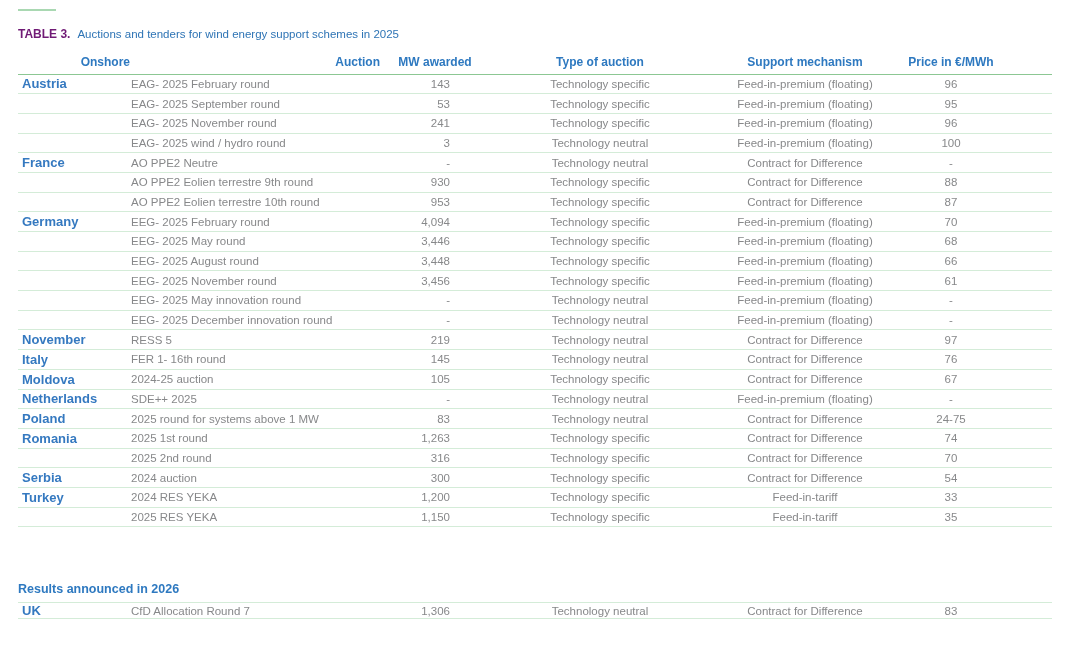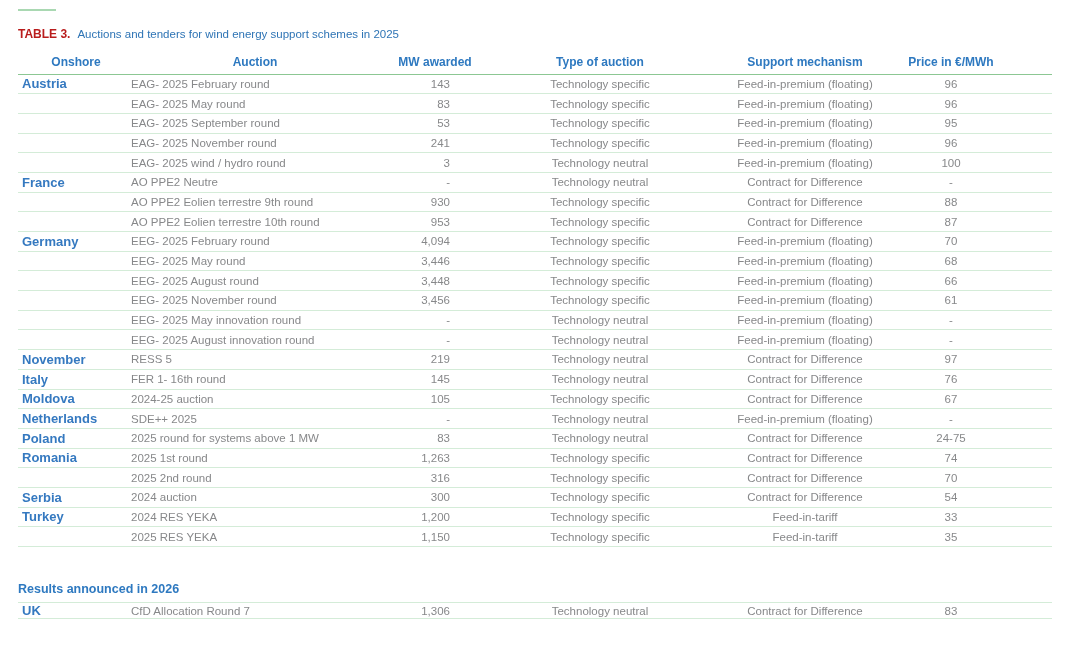--- a/index.html
+++ b/index.html
@@ -3,32 +3,32 @@
 <meta charset="utf-8">
 <style>
   * { margin:0; padding:0; box-sizing:border-box; }
   html,body { background:#ffffff; }
   body { font-family:"Liberation Sans", sans-serif; }
   .page { position:relative; width:1080px; height:655px; background:#ffffff; overflow:hidden; }
 
   .top-dash { position:absolute; left:18px; top:9px; width:38px; height:2px; background:#a9d8b2; }
 
   .caption { position:absolute; left:18px; top:24px; white-space:nowrap; }
-  .caption-label { color:#b91c1c; font-weight:bold; font-size:12px; }
+  .caption-label { color:#701a75; font-weight:bold; font-size:12px; }
   .caption-title { color:#2e74b5; font-size:11.5px; margin-left:7px; }
 
   table.data-table { position:absolute; left:18px; width:1034px; border-collapse:collapse; table-layout:fixed; }
   table.main { top:50px; }
 
   col.c1 { width:112px; } col.c2 { width:250px; } col.c3 { width:110px; }
   col.c4 { width:220px; } col.c5 { width:190px; } col.c6 { width:152px; }
 
   thead th { font-size:12px; font-weight:bold; color:#2e79c0; height:24px;
              vertical-align:middle; border-bottom:1.5px solid #8cc793; }
-  th.h-left { text-align:center; }
+  th.h-left { text-align:right; }
   th.h1 { padding-left:4px; }
   th.h-center { text-align:center; }
   th.h6 { padding-right:50px;margin-top:20px; }
 
   tbody td { height:19.7px; vertical-align:middle; font-size:11.5px; color:#87888a;
              border-bottom:1px solid #d4ecd8; overflow:hidden; white-space:nowrap; }
   td.c-country { color:#3579c0; font-weight:bold; font-size:13px; padding-left:4px; text-align:left; }
   td.c-auction { text-align:left; padding-left:1px;margin-left:8px; }
   td.c-mw      { text-align:right; padding-right:40px; }
   td.c-type    { text-align:center; }
@@ -73,28 +73,20 @@
         <tr>
     <td class="c-country">Austria</td>
     <td class="c-auction">EAG- 2025 February round</td>
     <td class="c-mw">143</td>
     <td class="c-type">Technology specific</td>
     <td class="c-support">Feed-in-premium (floating)</td>
     <td class="c-price">96</td>
   </tr>
         <tr>
     <td class="c-country"></td>
-    <td class="c-auction">EAG- 2025 May round</td>
-    <td class="c-mw">83</td>
-    <td class="c-type">Technology specific</td>
-    <td class="c-support">Feed-in-premium (floating)</td>
-    <td class="c-price">96</td>
-  </tr>
-        <tr>
-    <td class="c-country"></td>
     <td class="c-auction">EAG- 2025 September round</td>
     <td class="c-mw">53</td>
     <td class="c-type">Technology specific</td>
     <td class="c-support">Feed-in-premium (floating)</td>
     <td class="c-price">95</td>
   </tr>
         <tr>
     <td class="c-country"></td>
     <td class="c-auction">EAG- 2025 November round</td>
     <td class="c-mw">241</td>
@@ -169,21 +161,21 @@
         <tr>
     <td class="c-country"></td>
     <td class="c-auction">EEG- 2025 May innovation round</td>
     <td class="c-mw">-</td>
     <td class="c-type">Technology neutral</td>
     <td class="c-support">Feed-in-premium (floating)</td>
     <td class="c-price">-</td>
   </tr>
         <tr>
     <td class="c-country"></td>
-    <td class="c-auction">EEG- 2025 August innovation round</td>
+    <td class="c-auction">EEG- 2025 December innovation round</td>
     <td class="c-mw">-</td>
     <td class="c-type">Technology neutral</td>
     <td class="c-support">Feed-in-premium (floating)</td>
     <td class="c-price">-</td>
   </tr>
         <tr>
     <td class="c-country">November</td>
     <td class="c-auction">RESS 5</td>
     <td class="c-mw">219</td>
     <td class="c-type">Technology neutral</td>

